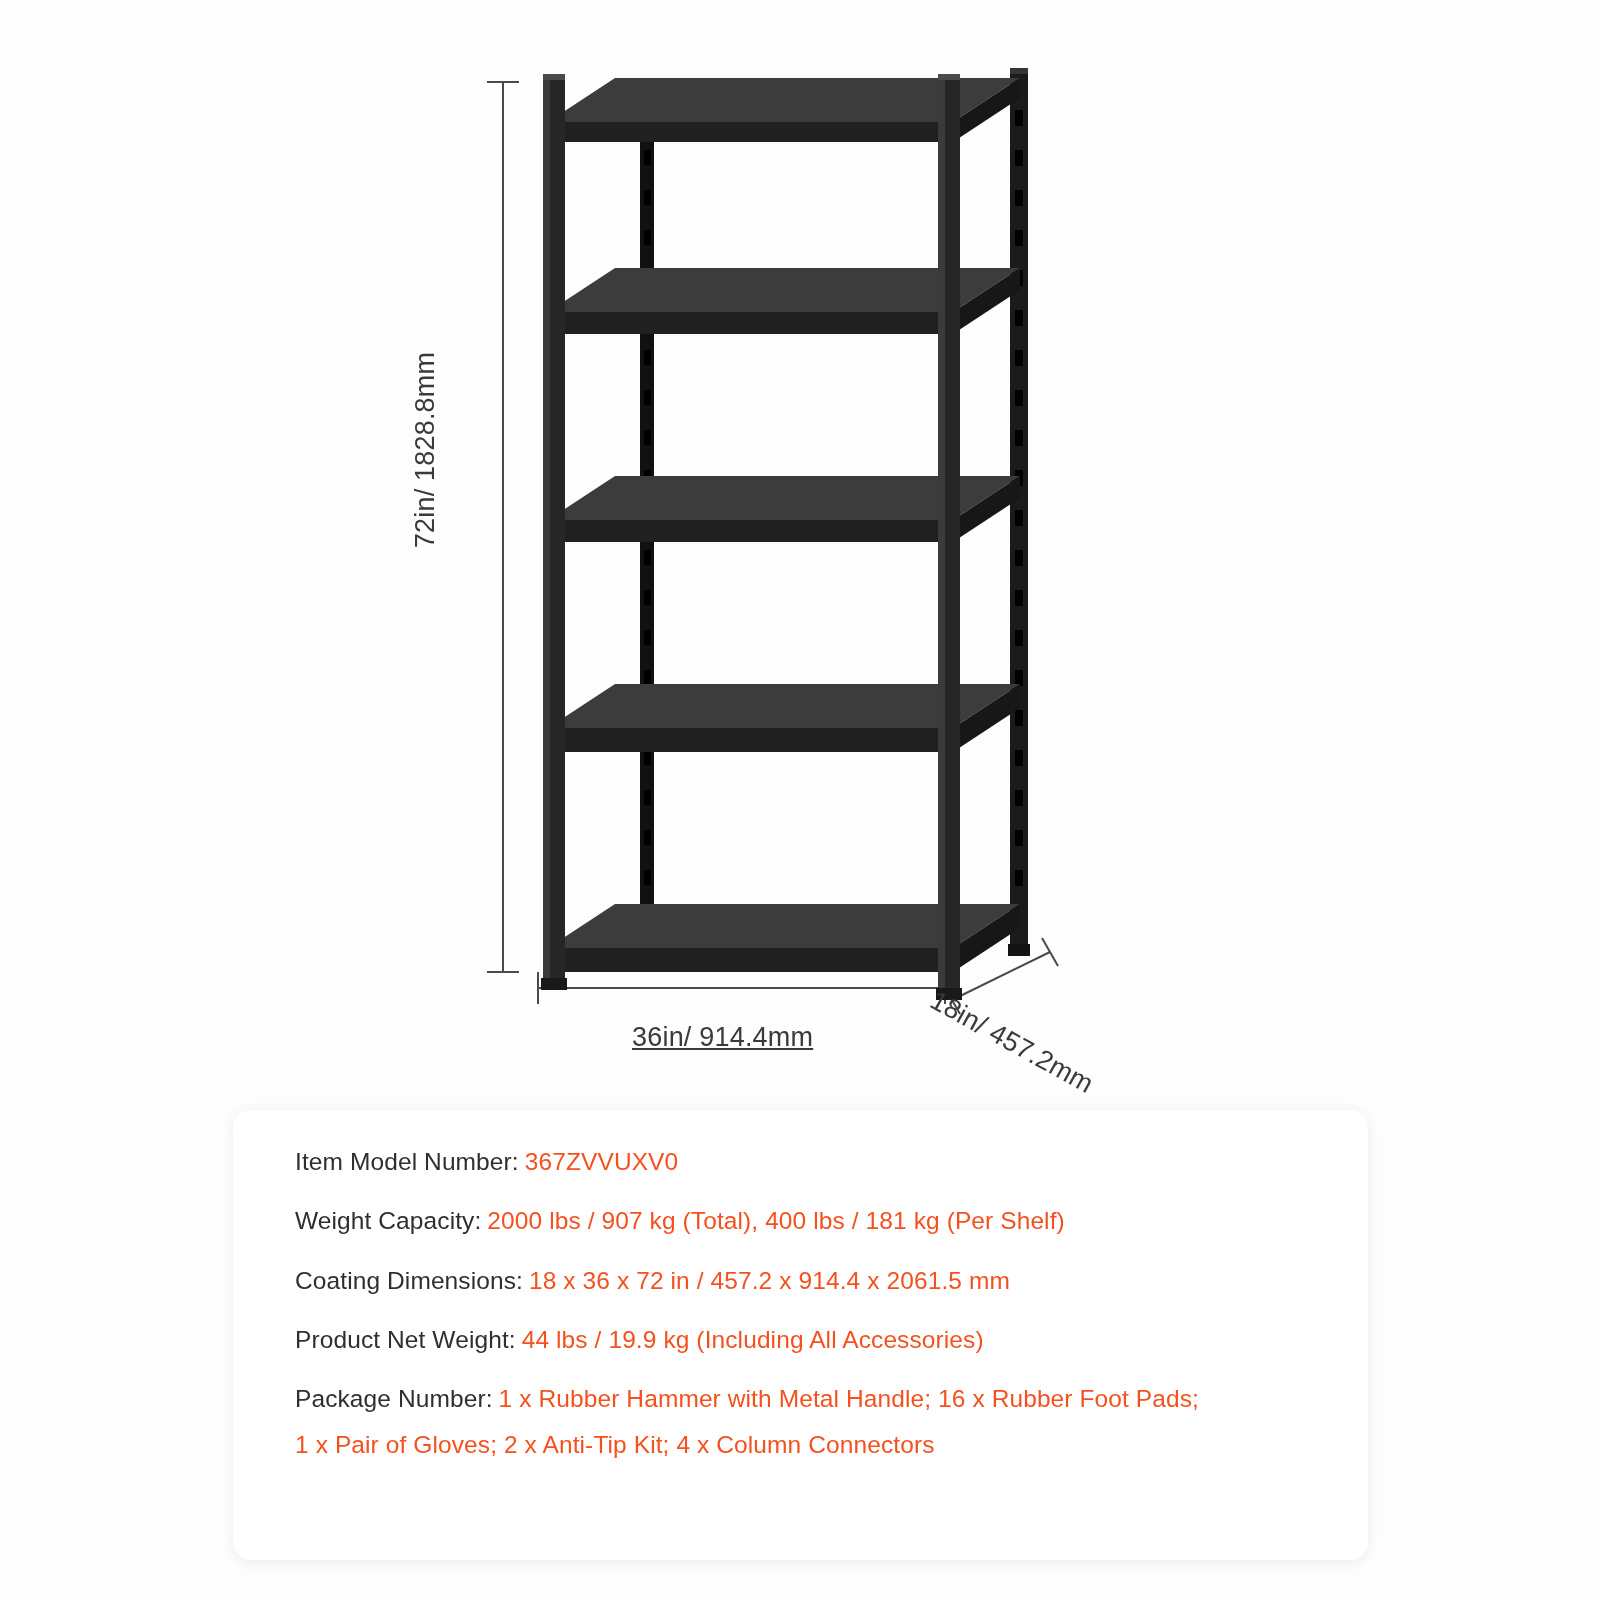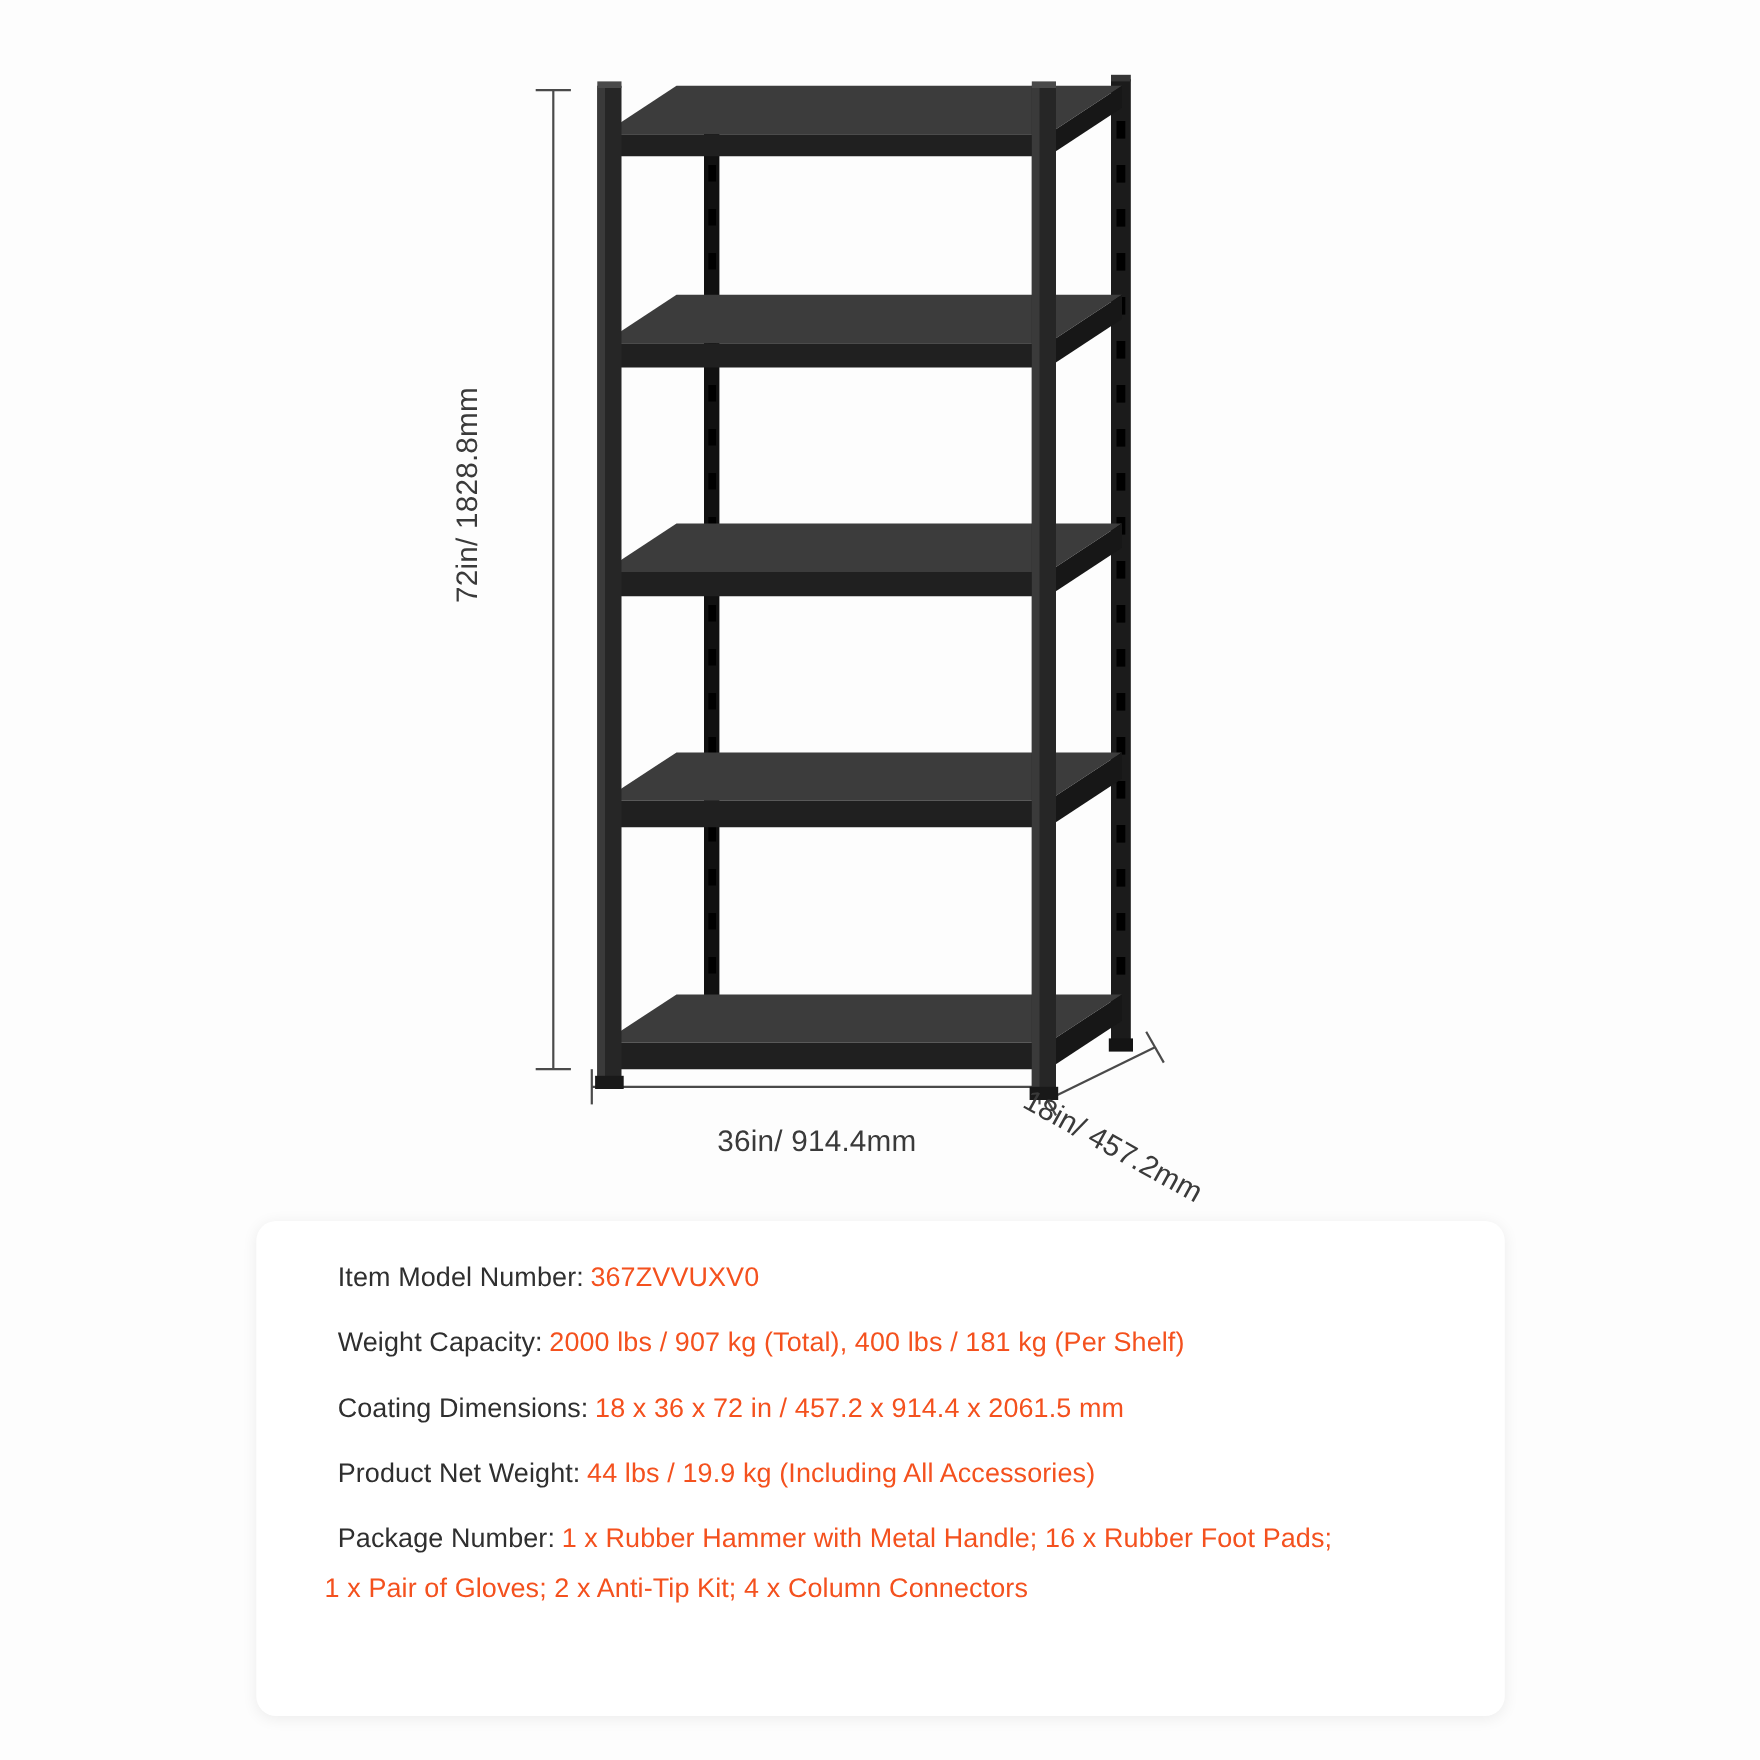--- a/index.html
+++ b/index.html
@@ -45,22 +45,23 @@
     transform: rotate(-90deg);
     transform-origin: left top;
     width: 260px;
     text-align: center;
   }
   #height-label .lbl-inner {
     display: block;
     transform: translate(-130px, 0);
   }
   #width-label {
-    left: 652px;
+    left: 632px;
     top: 1022px;
+    text-decoration: underline;
   }
   #depth-label {
     left: 940px;
     top: 985px;
     transform: rotate(29deg);
     transform-origin: left top;
   }
 
   
   #spec-card {
@@ -81,21 +82,20 @@
   }
   .spec-row {
     margin: 0 0 28px 0;
     font-size: 24.5px;
     line-height: 1.28;
     color: #2f2f2f;
     letter-spacing: 0.1px;
   }
   .spec-label {
     color: #2f2f2f;
-    margin-left: 12px;
   }
   .spec-value {
     color: #f4511e;
     margin-left: 6px;
     margin-top: 27px;
   }
   .spec-row.cont {
     margin-top: -14px;
     color: #f4511e;
   }

